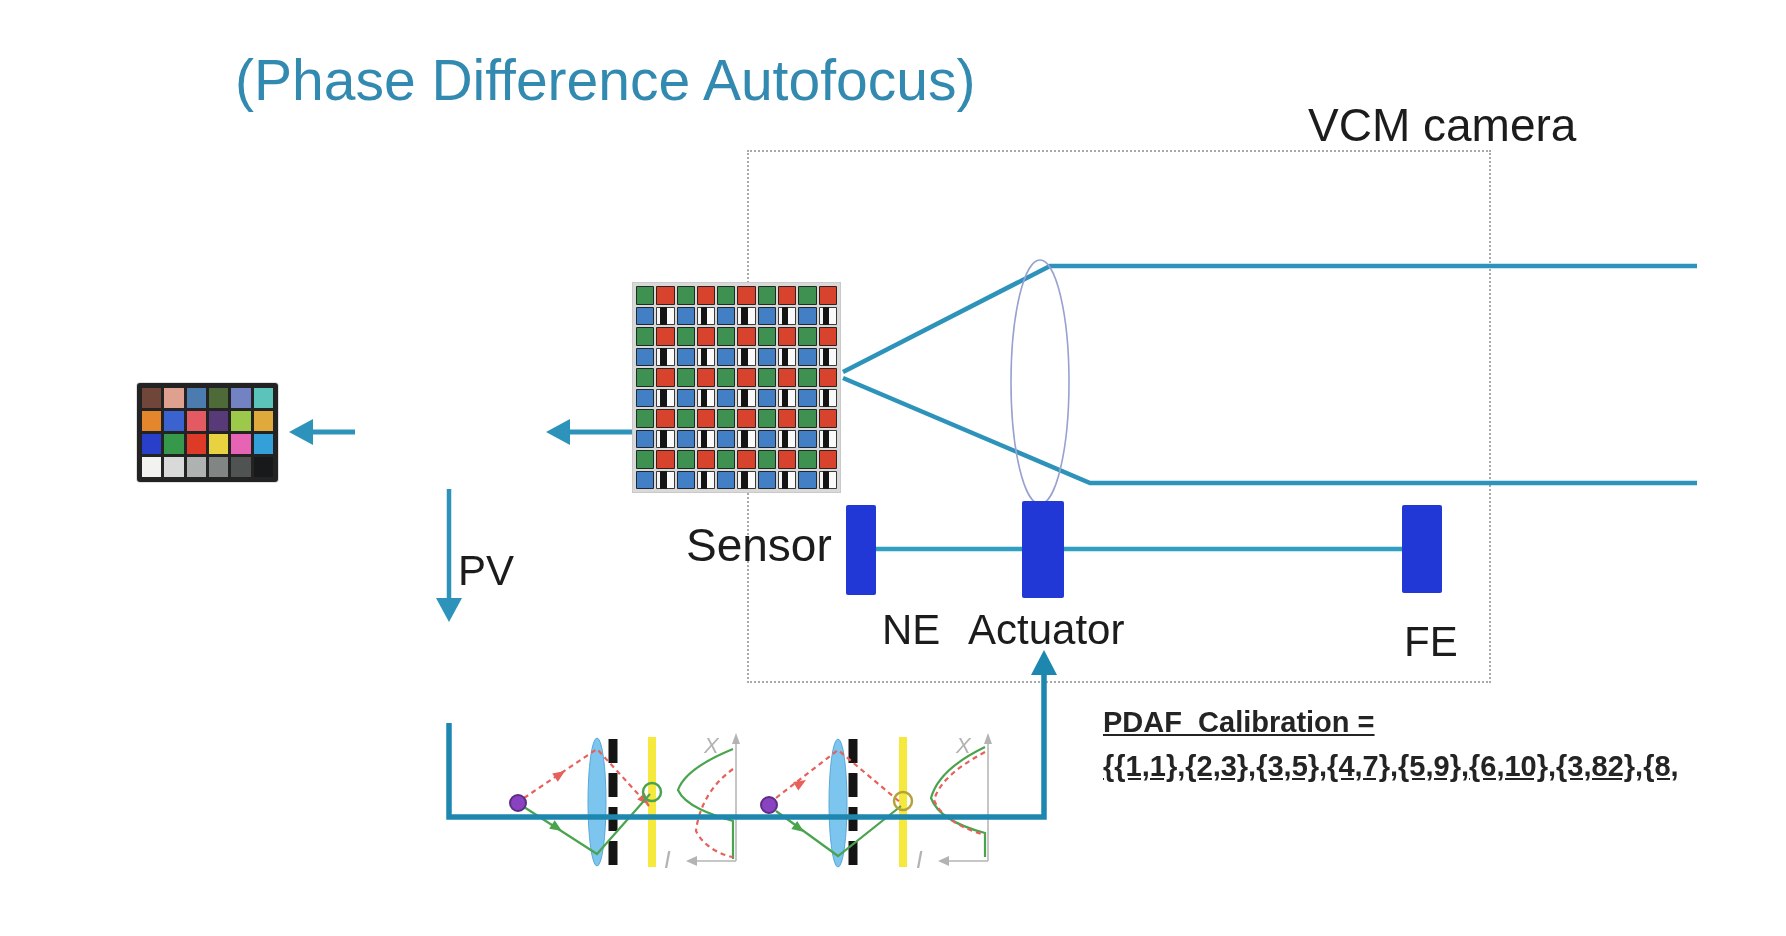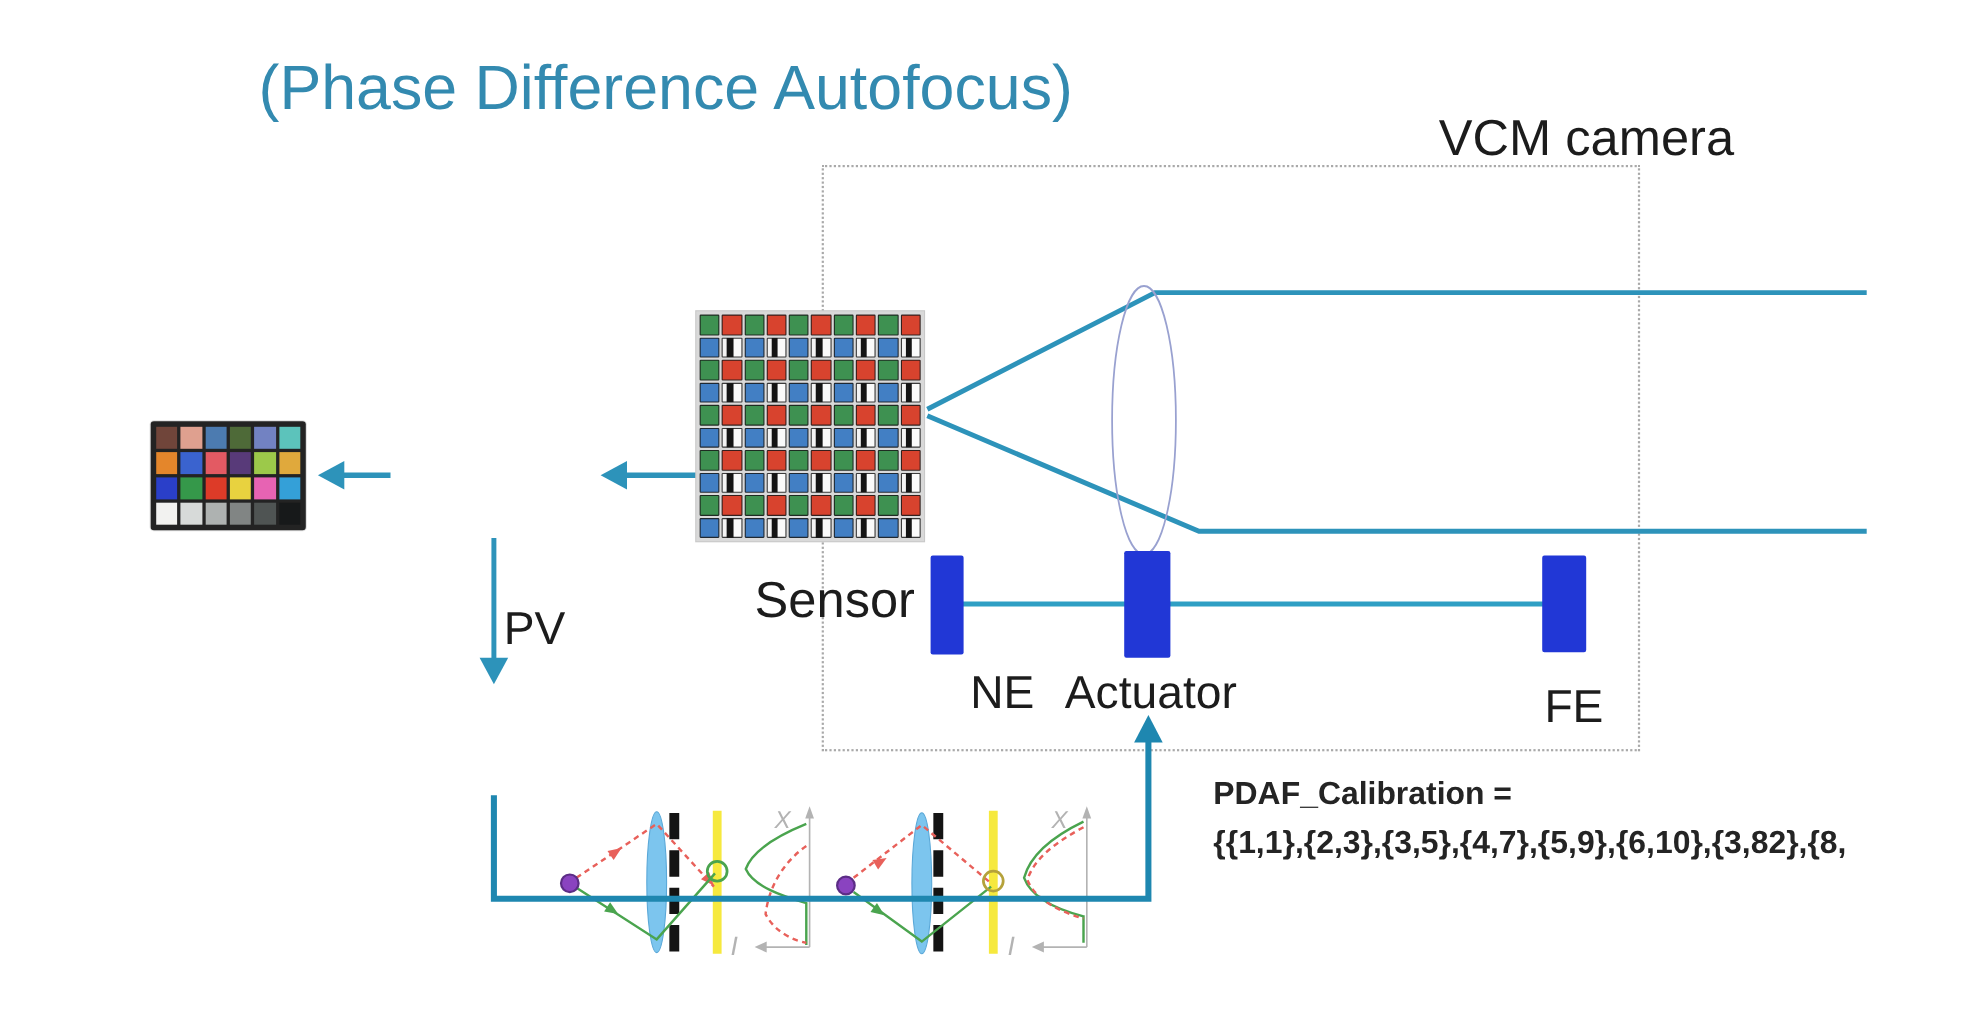--- a/index.html
+++ b/index.html
@@ -31,21 +31,21 @@
   }
   .cfa .cell{border:1px solid rgba(25,25,25,.85);border-radius:1px;}
   .cfa .cell.pdaf{background:linear-gradient(90deg,#f4f4f4 0 20%,#141414 20% 58%,#fafafa 58% 100%);}
   
   .checker{
     position:absolute;left:137px;top:383px;width:141px;height:99px;box-sizing:border-box;
     background:#232323;border-radius:3px;padding:5px;display:grid;
     grid-template-columns:repeat(6,1fr);grid-template-rows:repeat(4,1fr);gap:3px;
     box-shadow:0 0 0 1px #e0e0e0;
   }
-  .pdaf-text{font-size:29px;font-weight:700;color:#242424;}
+  .pdaf-text{font-size:29px;font-weight:700;color:#242424;text-decoration:underline;}
   .axis-text{font-style:italic;}
 </style>
 </head>
 <body>
 
 <div class="stage">
 
   <div class="dotted-box" style="left:747px;top:150px;width:744px;height:533px;"></div>
 
   <svg class="overlay" viewBox="0 0 1786 936">

